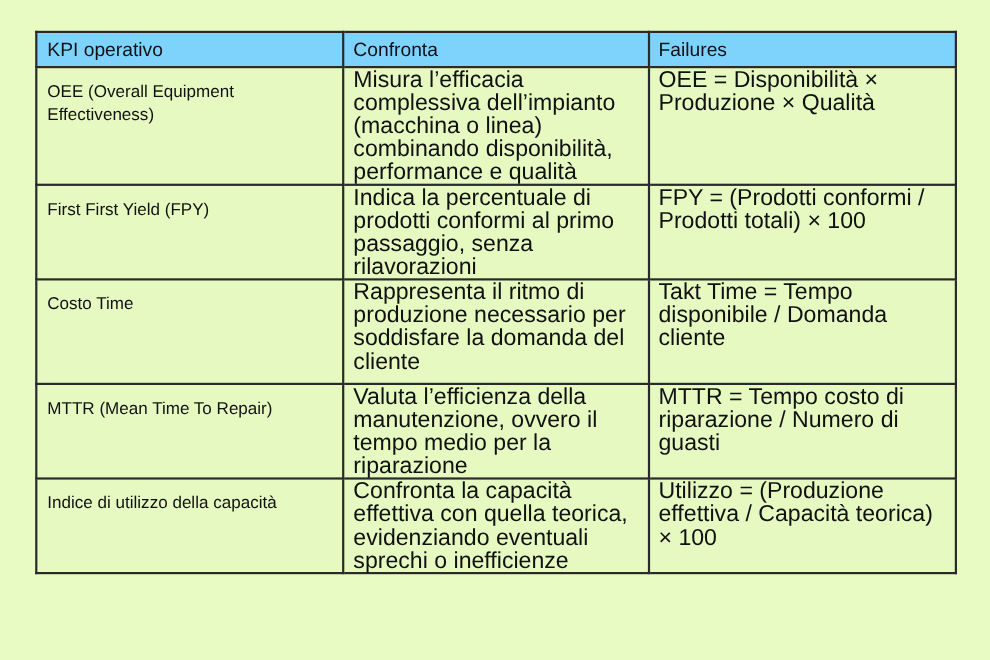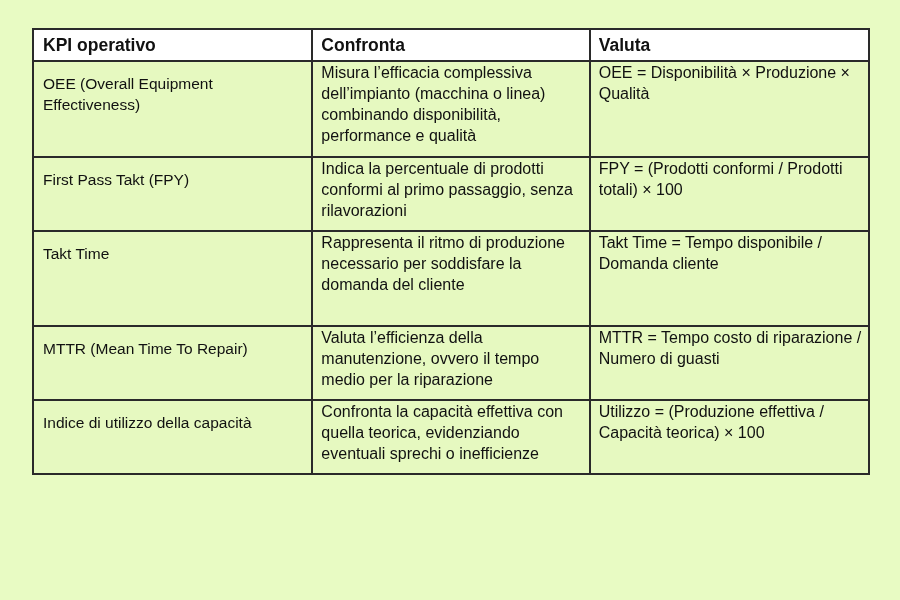--- a/index.html
+++ b/index.html
@@ -12,26 +12,26 @@
     position:absolute; left:32px; top:28px;
     width:838px; border-collapse:collapse;
     border:2px solid #2a2a2a;
   }
   table.kpi th, table.kpi td {
     border:2px solid #2a2a2a;
     vertical-align:top;
     text-align:left;
   }
   table.kpi th {
-    background:#ffffff; font-size:17.5px; font-weight:bold;
+    background:#7dd3fc; font-size:17.5px; font-weight:normal;
     height:28px; padding:2px 8px 0 8px; line-height:26px;
   }
   table.kpi th.c1 { padding-left:9px; }
   table.kpi td {
-    background:#e6f9c0; font-size:16px; line-height:21px;
+    background:#e6f9c0; font-size:21px; line-height:21px;
     padding:0 6px 0 8px;
   }
   table.kpi td.kpi-name { font-weight:normal; font-size:15.5px; padding-top:11px; padding-left:9px; }
   col.c1 { width:280px; } col.c2 { width:278px; } col.c3 { width:280px; }
   tr.r1 td { height:83px; }
   tr.r2 td { height:61px; }
   tr.r3 td { height:82px; }
   tr.r4 td { height:102px; }
   tr.r5 td { height:61px; }
   tr.r6 td { height:61px; }
@@ -44,36 +44,36 @@
 <table class="kpi">
   <colgroup>
       <col class="c1">
       <col class="c2">
       <col class="c3">
     </colgroup>
   <thead>
     <tr>
       <th class="c1">KPI operativo</th>
       <th>Confronta</th>
-      <th>Valuta</th>
+      <th>Failures</th>
     </tr>
   </thead>
   <tbody>
     <tr class="r1">
       <td class="kpi-name">OEE (Overall Equipment Effectiveness)</td>
       <td>Misura l’efficacia complessiva dell’impianto (macchina o linea) combinando disponibilità, performance e qualità</td>
       <td>OEE = Disponibilità × Produzione × Qualità</td>
     </tr>
     <tr class="r2">
-      <td class="kpi-name">First Pass Takt (FPY)</td>
+      <td class="kpi-name">First First Yield (FPY)</td>
       <td>Indica la percentuale di prodotti conformi al primo passaggio, senza rilavorazioni</td>
       <td>FPY = (Prodotti conformi / Prodotti totali) × 100</td>
     </tr>
     <tr class="r3">
-      <td class="kpi-name">Takt Time</td>
+      <td class="kpi-name">Costo Time</td>
       <td>Rappresenta il ritmo di produzione necessario per soddisfare la domanda del cliente</td>
       <td>Takt Time = Tempo disponibile / Domanda cliente</td>
     </tr>
     <tr class="r6">
       <td class="kpi-name">MTTR (Mean Time To Repair)</td>
       <td>Valuta l’efficienza della manutenzione, ovvero il tempo medio per la riparazione</td>
       <td>MTTR = Tempo costo di riparazione / Numero di guasti</td>
     </tr>
     <tr class="r7">
       <td class="kpi-name">Indice di utilizzo della capacità</td>

